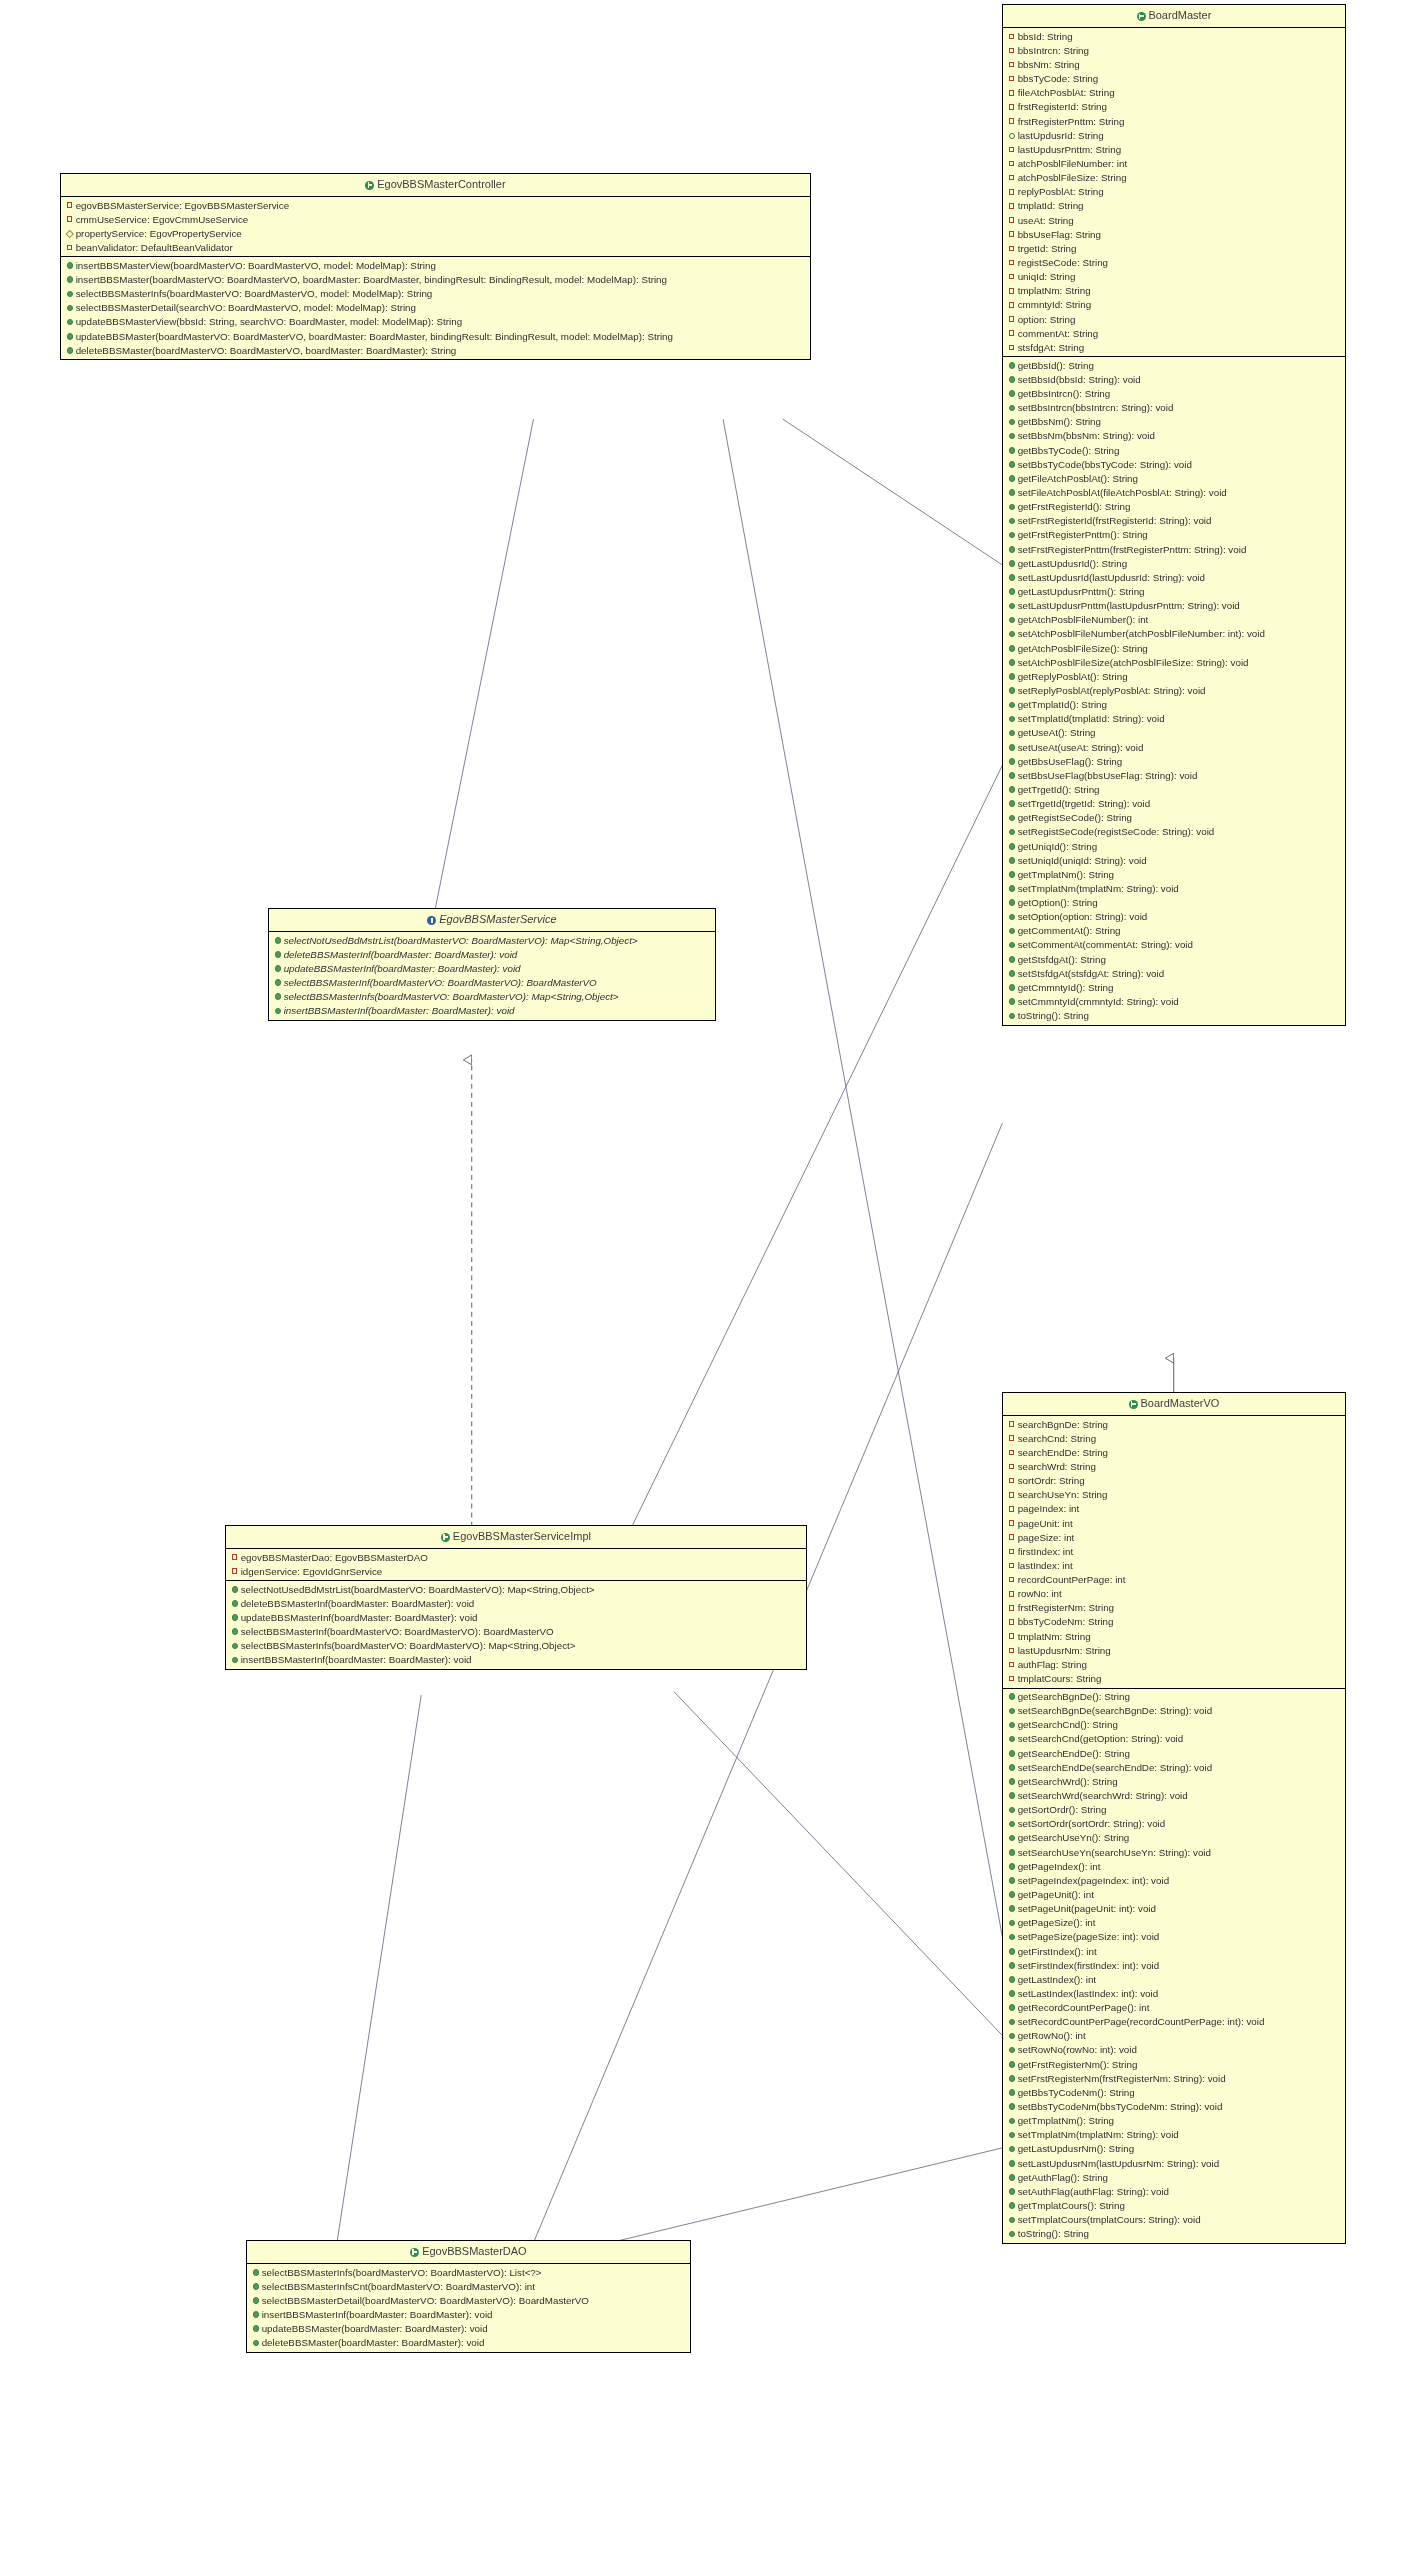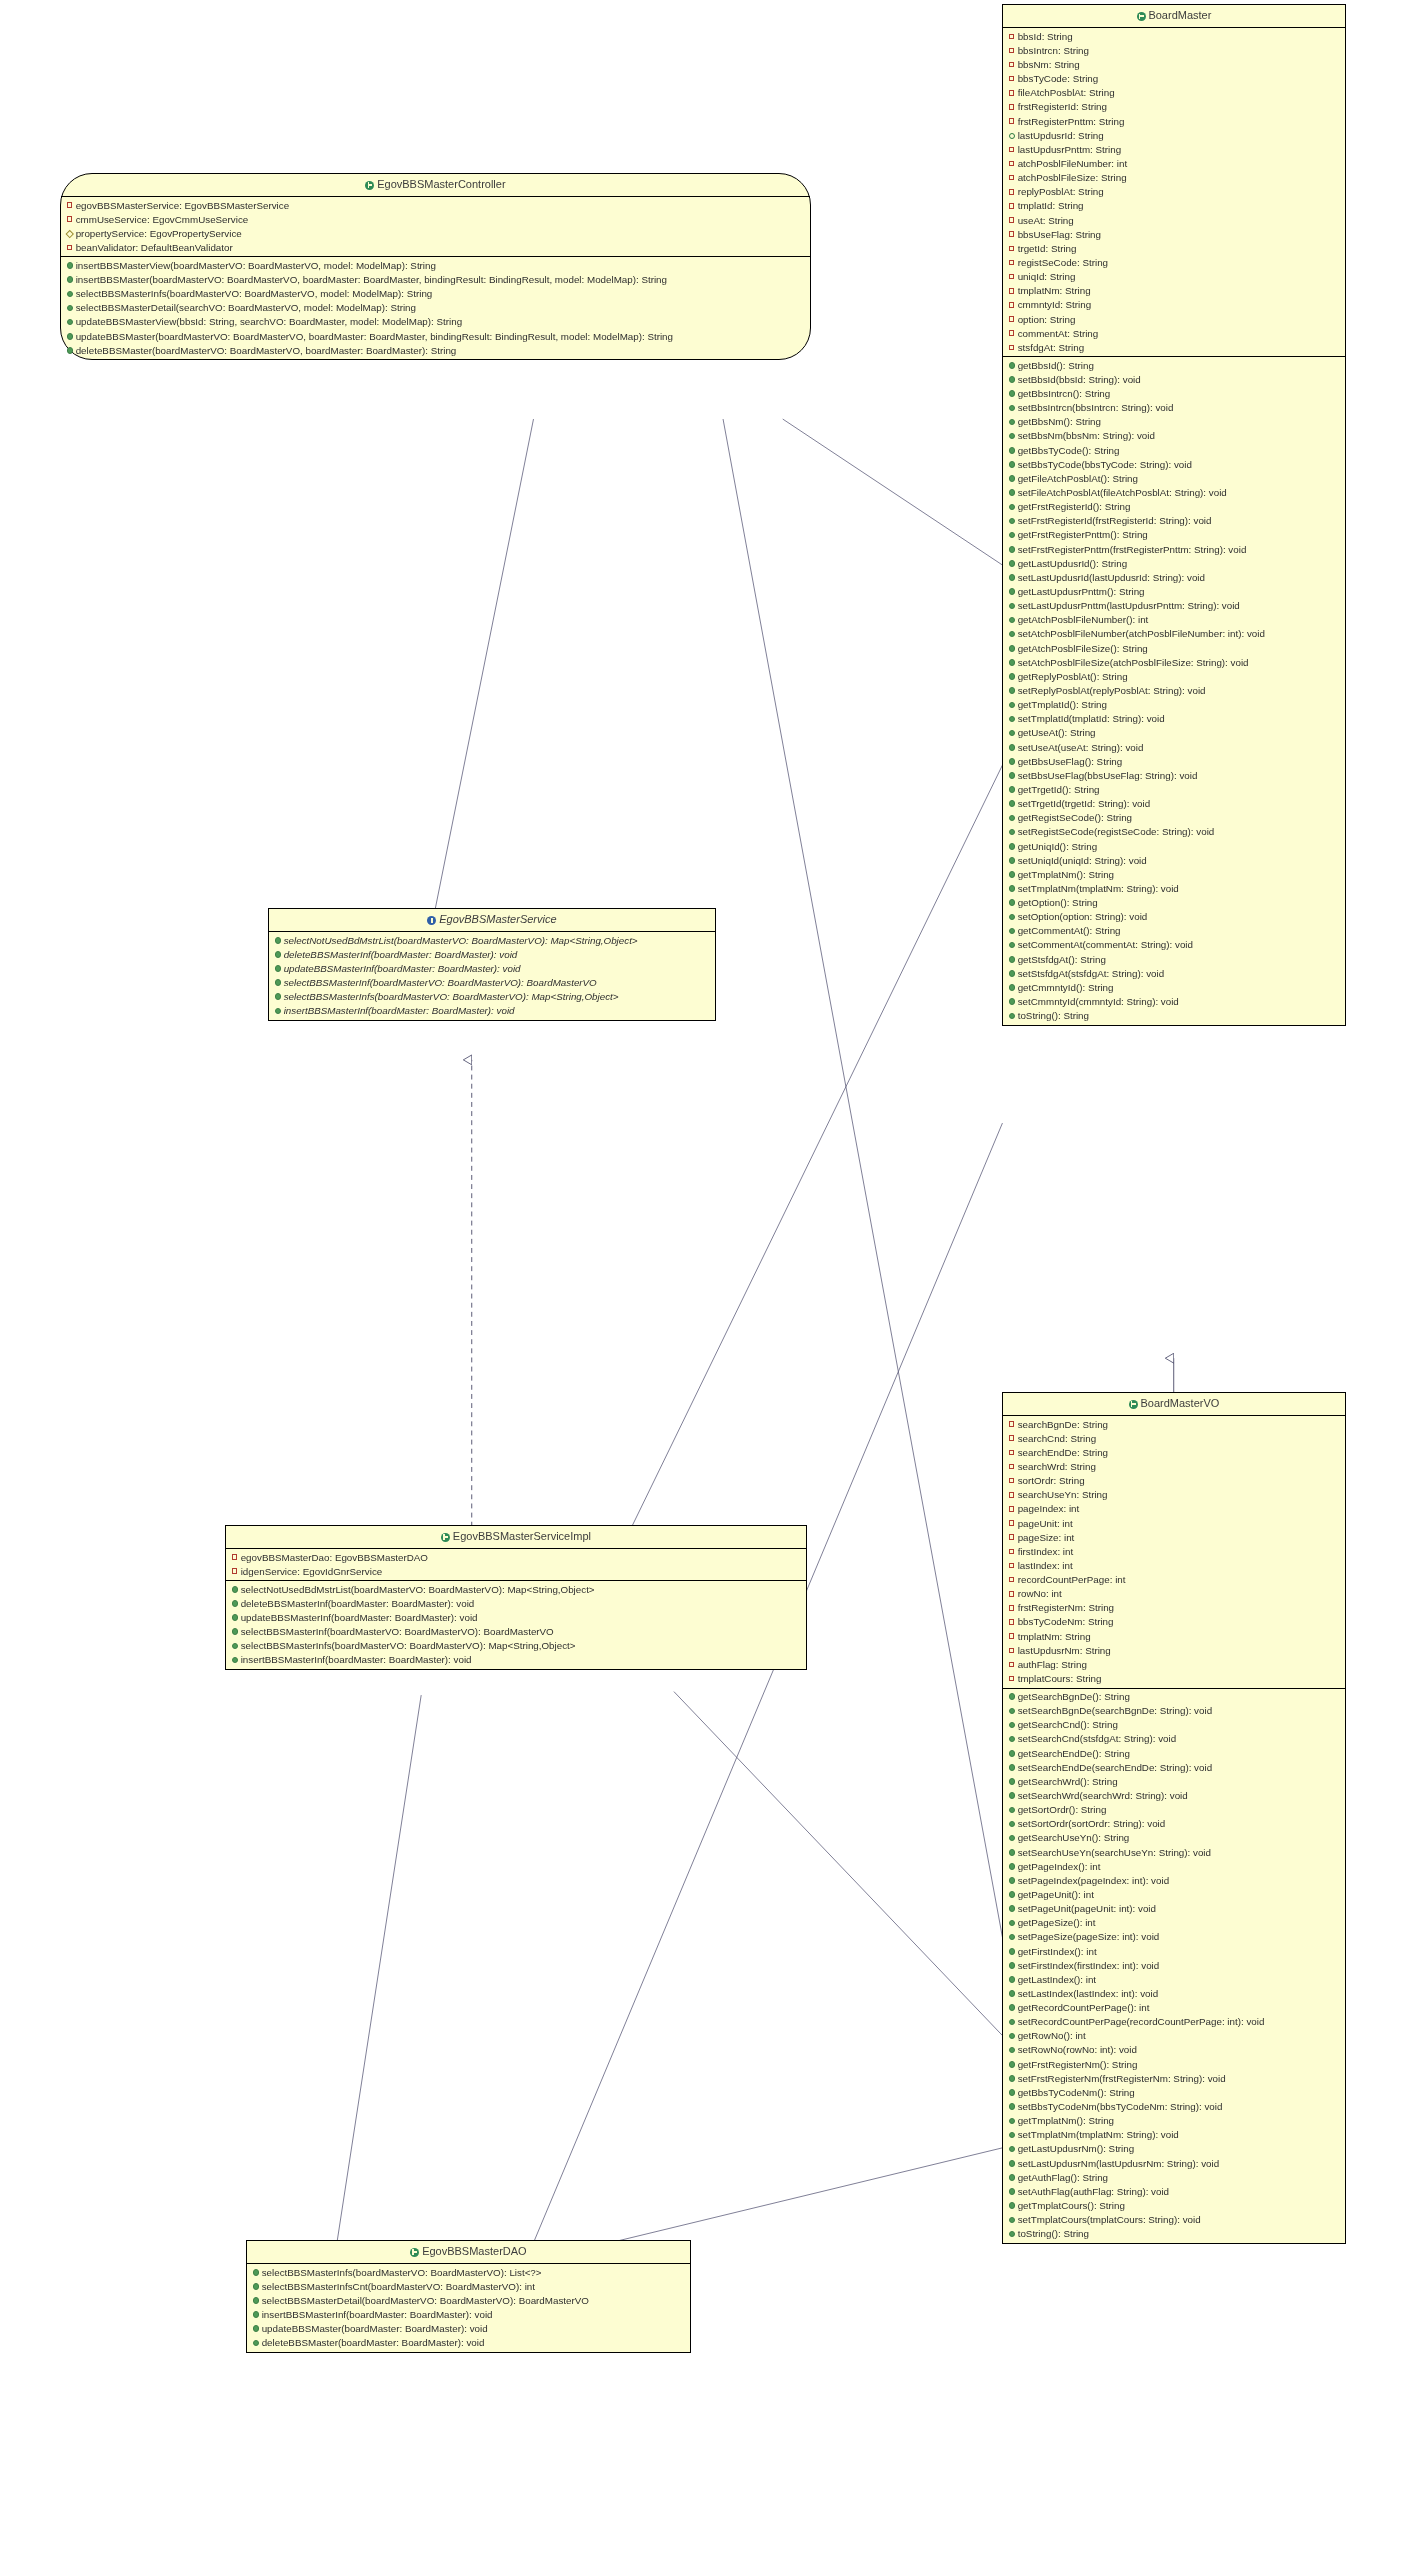--- a/index.html
+++ b/index.html
@@ -193,21 +193,21 @@
 
     <g stroke="#3b3b5c" stroke-width="1.2" fill="none">
       <line x1="672" y1="2175" x2="672" y2="1510" stroke-dasharray="7,6" marker-end="url(#hollow-tri-up)"></line>
     </g>
 
     <g stroke="#3b3b5c" stroke-width="1.2" fill="none">
       <line x1="1672" y1="1985" x2="1672" y2="1935" marker-end="url(#hollow-tri-up)"></line>
     </g>
   </svg>
 
-  <div class="uml-class" style="left:60px; top:173px; width:751px;border-radius:32px;">
+  <div class="uml-class" style="left:60px; top:173px; width:751px;">
     <div class="class-header">
       <span class="hdr-icon ico-class-green"></span><span class="class-name">EgovBBSMasterController</span>
     </div>
     <div class="compartment">
         <span class="member"><span class="m-icon ico-field-private"></span><span class="m-text">egovBBSMasterService: EgovBBSMasterService</span></span>
         <span class="member"><span class="m-icon ico-field-private"></span><span class="m-text">cmmUseService: EgovCmmUseService</span></span>
         <span class="member"><span class="m-icon ico-field-diamond"></span><span class="m-text">propertyService: EgovPropertyService</span></span>
         <span class="member"><span class="m-icon ico-field-private"></span><span class="m-text">beanValidator: DefaultBeanValidator</span></span>
       </div>
     <div class="compartment">
@@ -369,21 +369,21 @@
         <span class="member"><span class="m-icon ico-field-private"></span><span class="m-text">bbsTyCodeNm: String</span></span>
         <span class="member"><span class="m-icon ico-field-private"></span><span class="m-text">tmplatNm: String</span></span>
         <span class="member"><span class="m-icon ico-field-private"></span><span class="m-text">lastUpdusrNm: String</span></span>
         <span class="member"><span class="m-icon ico-field-private"></span><span class="m-text">authFlag: String</span></span>
         <span class="member"><span class="m-icon ico-field-private"></span><span class="m-text">tmplatCours: String</span></span>
       </div>
     <div class="compartment">
         <span class="member"><span class="m-icon ico-method"></span><span class="m-text">getSearchBgnDe(): String</span></span>
         <span class="member"><span class="m-icon ico-method"></span><span class="m-text">setSearchBgnDe(searchBgnDe: String): void</span></span>
         <span class="member"><span class="m-icon ico-method"></span><span class="m-text">getSearchCnd(): String</span></span>
-        <span class="member"><span class="m-icon ico-method"></span><span class="m-text">setSearchCnd(stsfdgAt: String): void</span></span>
+        <span class="member"><span class="m-icon ico-method"></span><span class="m-text">setSearchCnd(getOption: String): void</span></span>
         <span class="member"><span class="m-icon ico-method"></span><span class="m-text">getSearchEndDe(): String</span></span>
         <span class="member"><span class="m-icon ico-method"></span><span class="m-text">setSearchEndDe(searchEndDe: String): void</span></span>
         <span class="member"><span class="m-icon ico-method"></span><span class="m-text">getSearchWrd(): String</span></span>
         <span class="member"><span class="m-icon ico-method"></span><span class="m-text">setSearchWrd(searchWrd: String): void</span></span>
         <span class="member"><span class="m-icon ico-method"></span><span class="m-text">getSortOrdr(): String</span></span>
         <span class="member"><span class="m-icon ico-method"></span><span class="m-text">setSortOrdr(sortOrdr: String): void</span></span>
         <span class="member"><span class="m-icon ico-method"></span><span class="m-text">getSearchUseYn(): String</span></span>
         <span class="member"><span class="m-icon ico-method"></span><span class="m-text">setSearchUseYn(searchUseYn: String): void</span></span>
         <span class="member"><span class="m-icon ico-method"></span><span class="m-text">getPageIndex(): int</span></span>
         <span class="member"><span class="m-icon ico-method"></span><span class="m-text">setPageIndex(pageIndex: int): void</span></span>

